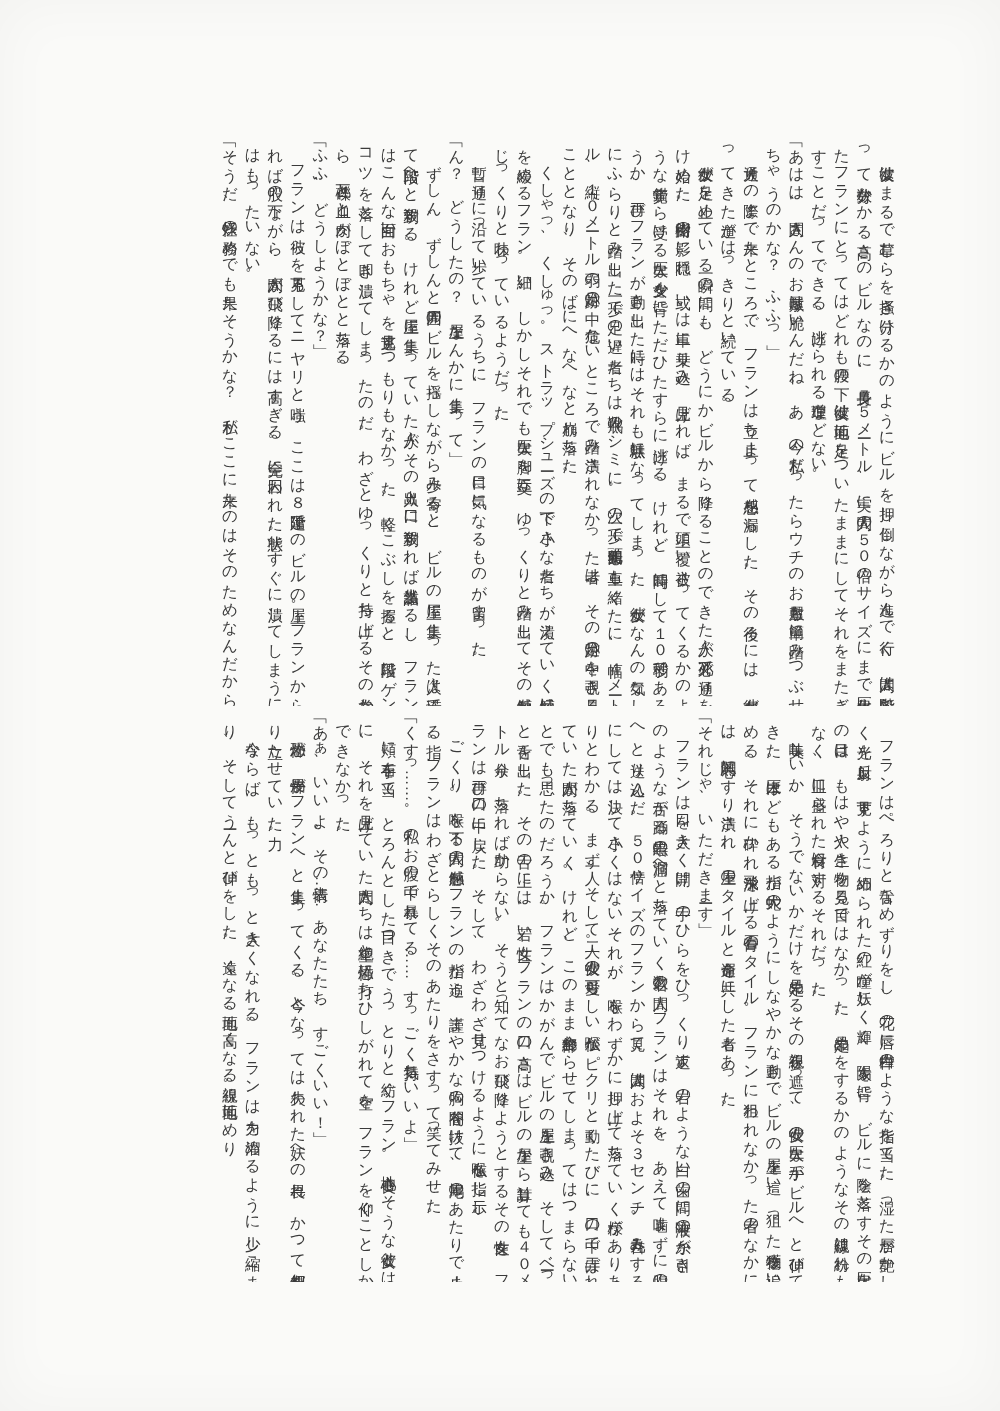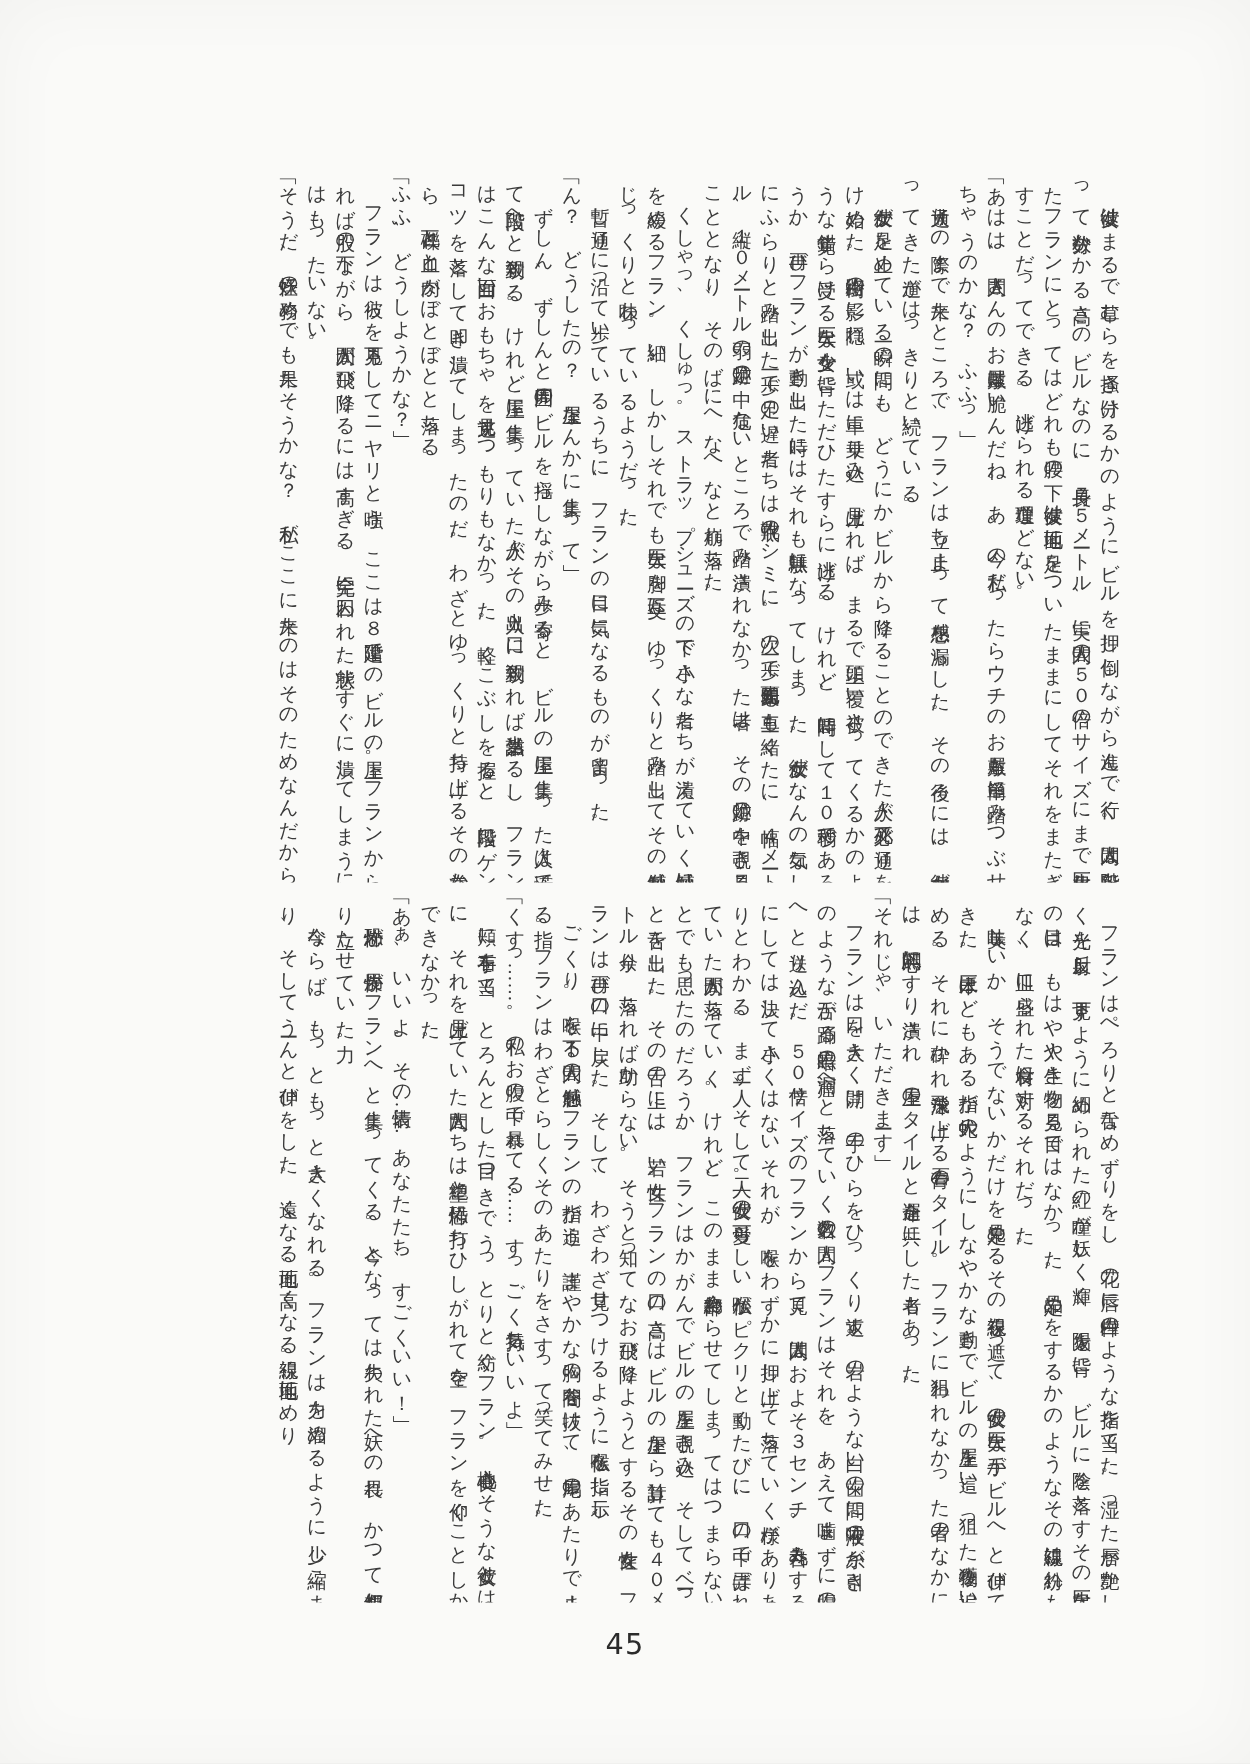--- a/index.html
+++ b/index.html
@@ -72,14 +72,13 @@
       <p>「それじゃ、いただきまーす」</p>
       <p class="indent">フランは口を大きく開け、手のひらをひっくり返す。岩のような白い歯の間に唾液の糸が引き、怪物のような舌が踊る暗黒の洞窟へと落ちていく数名の人間。フランはそれを、あえて噛まずに腹の中へと送り込んだ。５０倍サイズのフランから見て、人間はおよそ３センチ。丸呑みするにしては決して小さくはないそれが、喉をわずかに押し上げて落ちていく様がありありとわかる。まず一人、そして二人。彼女の可愛らしい喉仏がピクリと動くたびに、口の中で弄ばれていた人間が落ちていく。けれど、このまま全部終わらせてしまってはつまらないとでも思ったのだろうか。フランはかがんでビルの屋上を覗き込み、そしてベーっと舌を出した。その舌の上には、若い女性。フランの口の高さはビルの屋上から計算しても４０メートル余り、落ちれば助からない。そうと知ってなお飛び降りようとするその女性を、フランは再び口の中に戻した。そして、わざわざ見せつけるように喉仏を指し示し。</p>
       <p class="indent">ごくり。喉を下る人間の感触をフランの指が追う。謹まやかな胸の谷間を抜けて、鳩尾のあたりで止まる指。フランはわざとらしくそのあたりをさすって笑ってみせた。</p>
       <p>「くすっ……。私のお腹の中で暴れてる……すっごく気持ちいいよ」</p>
       <p class="indent">頬に右手を当て、とろんとした目つきでうっとりと紡ぐフラン。心地良さそうな彼女とは対照的に、それを見上げていた人間たちは絶望と恐怖に打ちひしがれて空を、フランを仰ぐことしかできなかった。</p>
       <p>「あぁ、いいよ。その表情……あなたたち、すごくいい！」</p>
       <p class="indent">恐怖が、畏怖がフランへと集まってくる。今となっては失われた妖への畏れ。かつて幻想郷を成り立たせていた力。</p>
       <p class="indent">今ならば、もっともっと大きくなれる。フランは力を溜めるように少し縮こまり、そしてうーんと伸びをした。遠くなる地面、高くなる視線。地面にめり</p>
     </div>
 
-  <div class="page-number">45</div>
 </div>
 
 </body></html>

